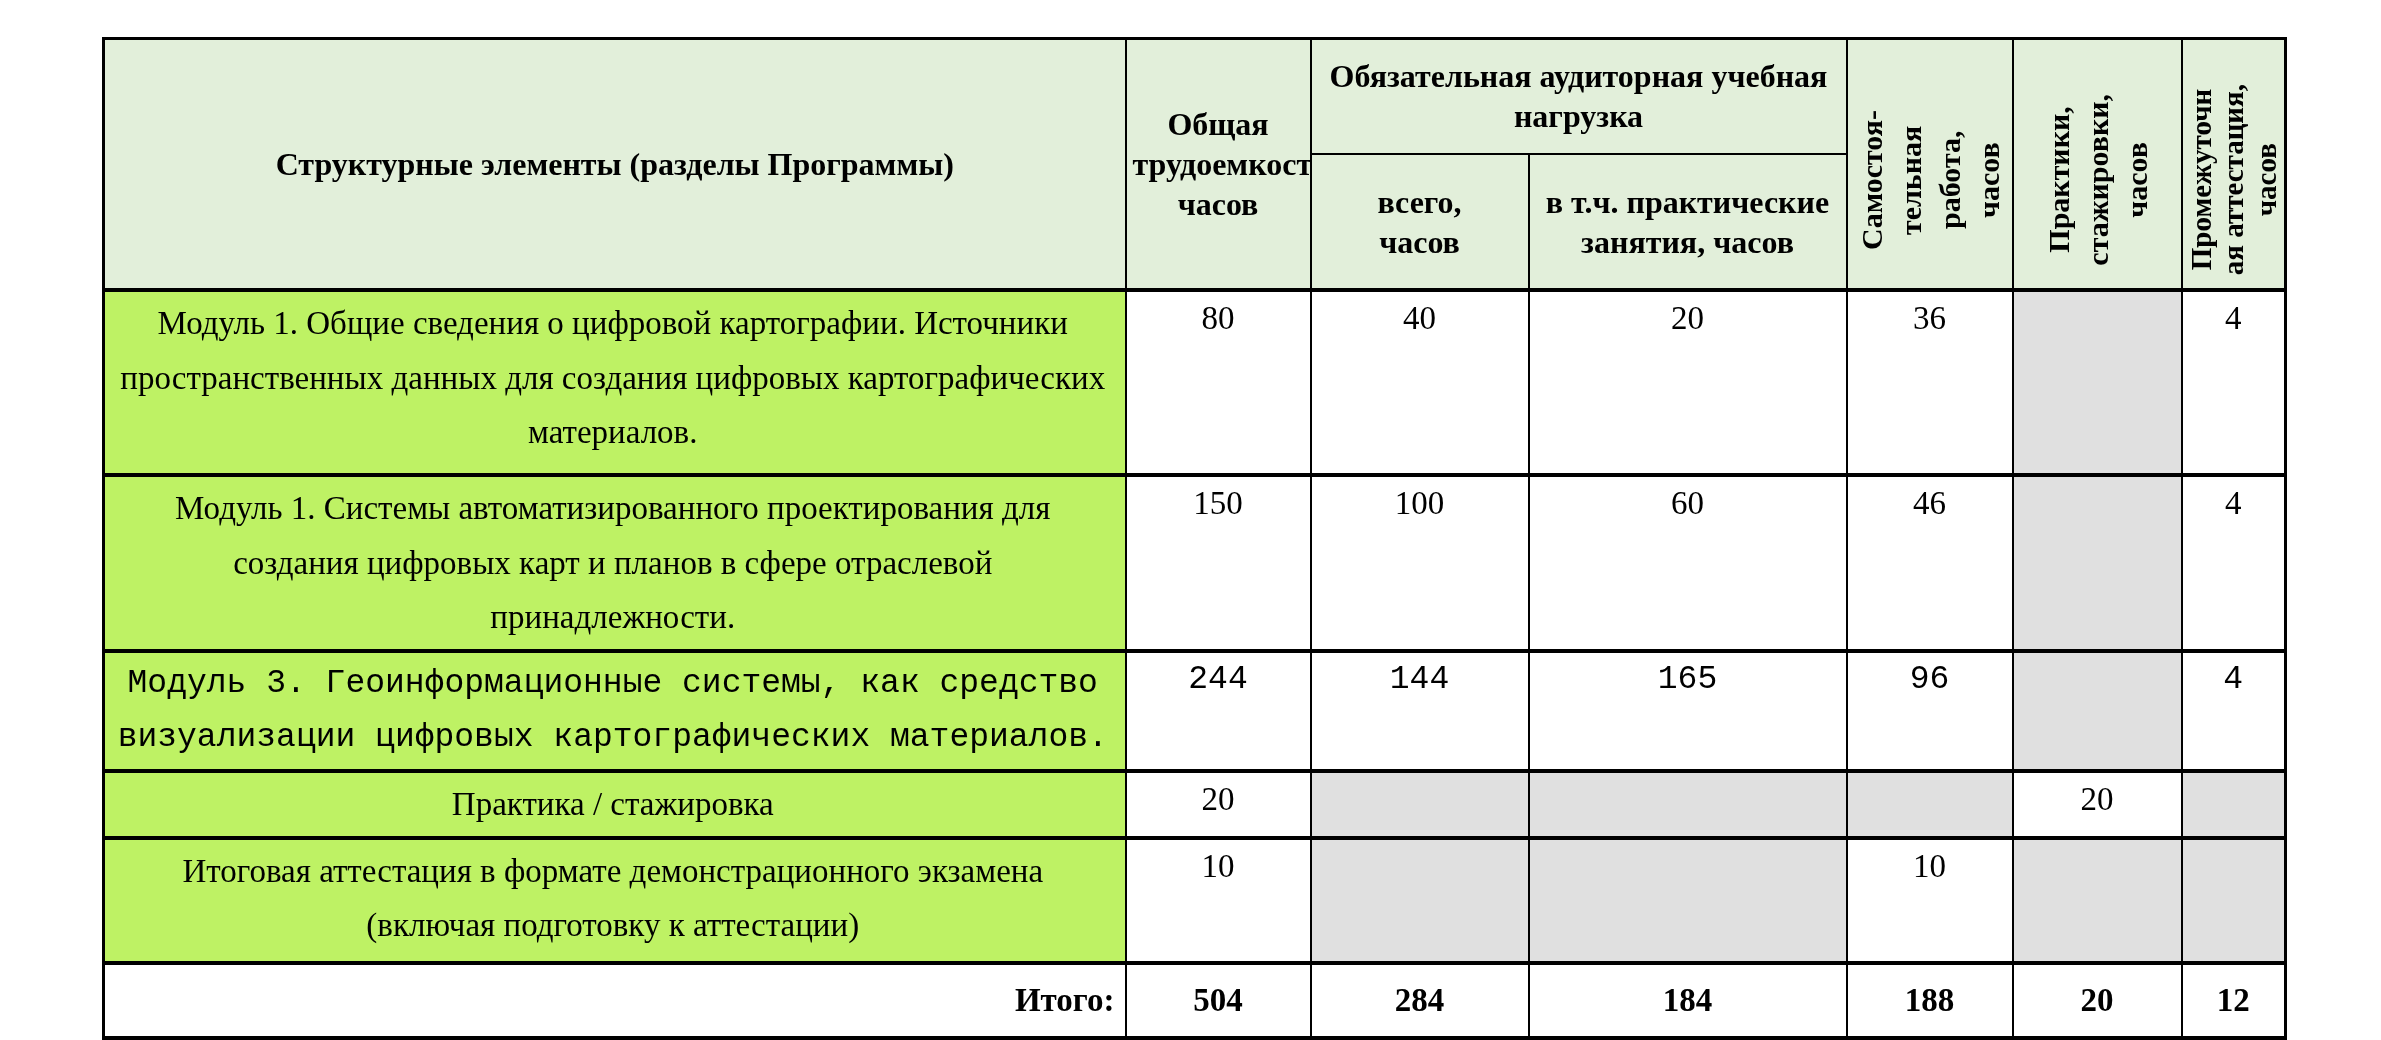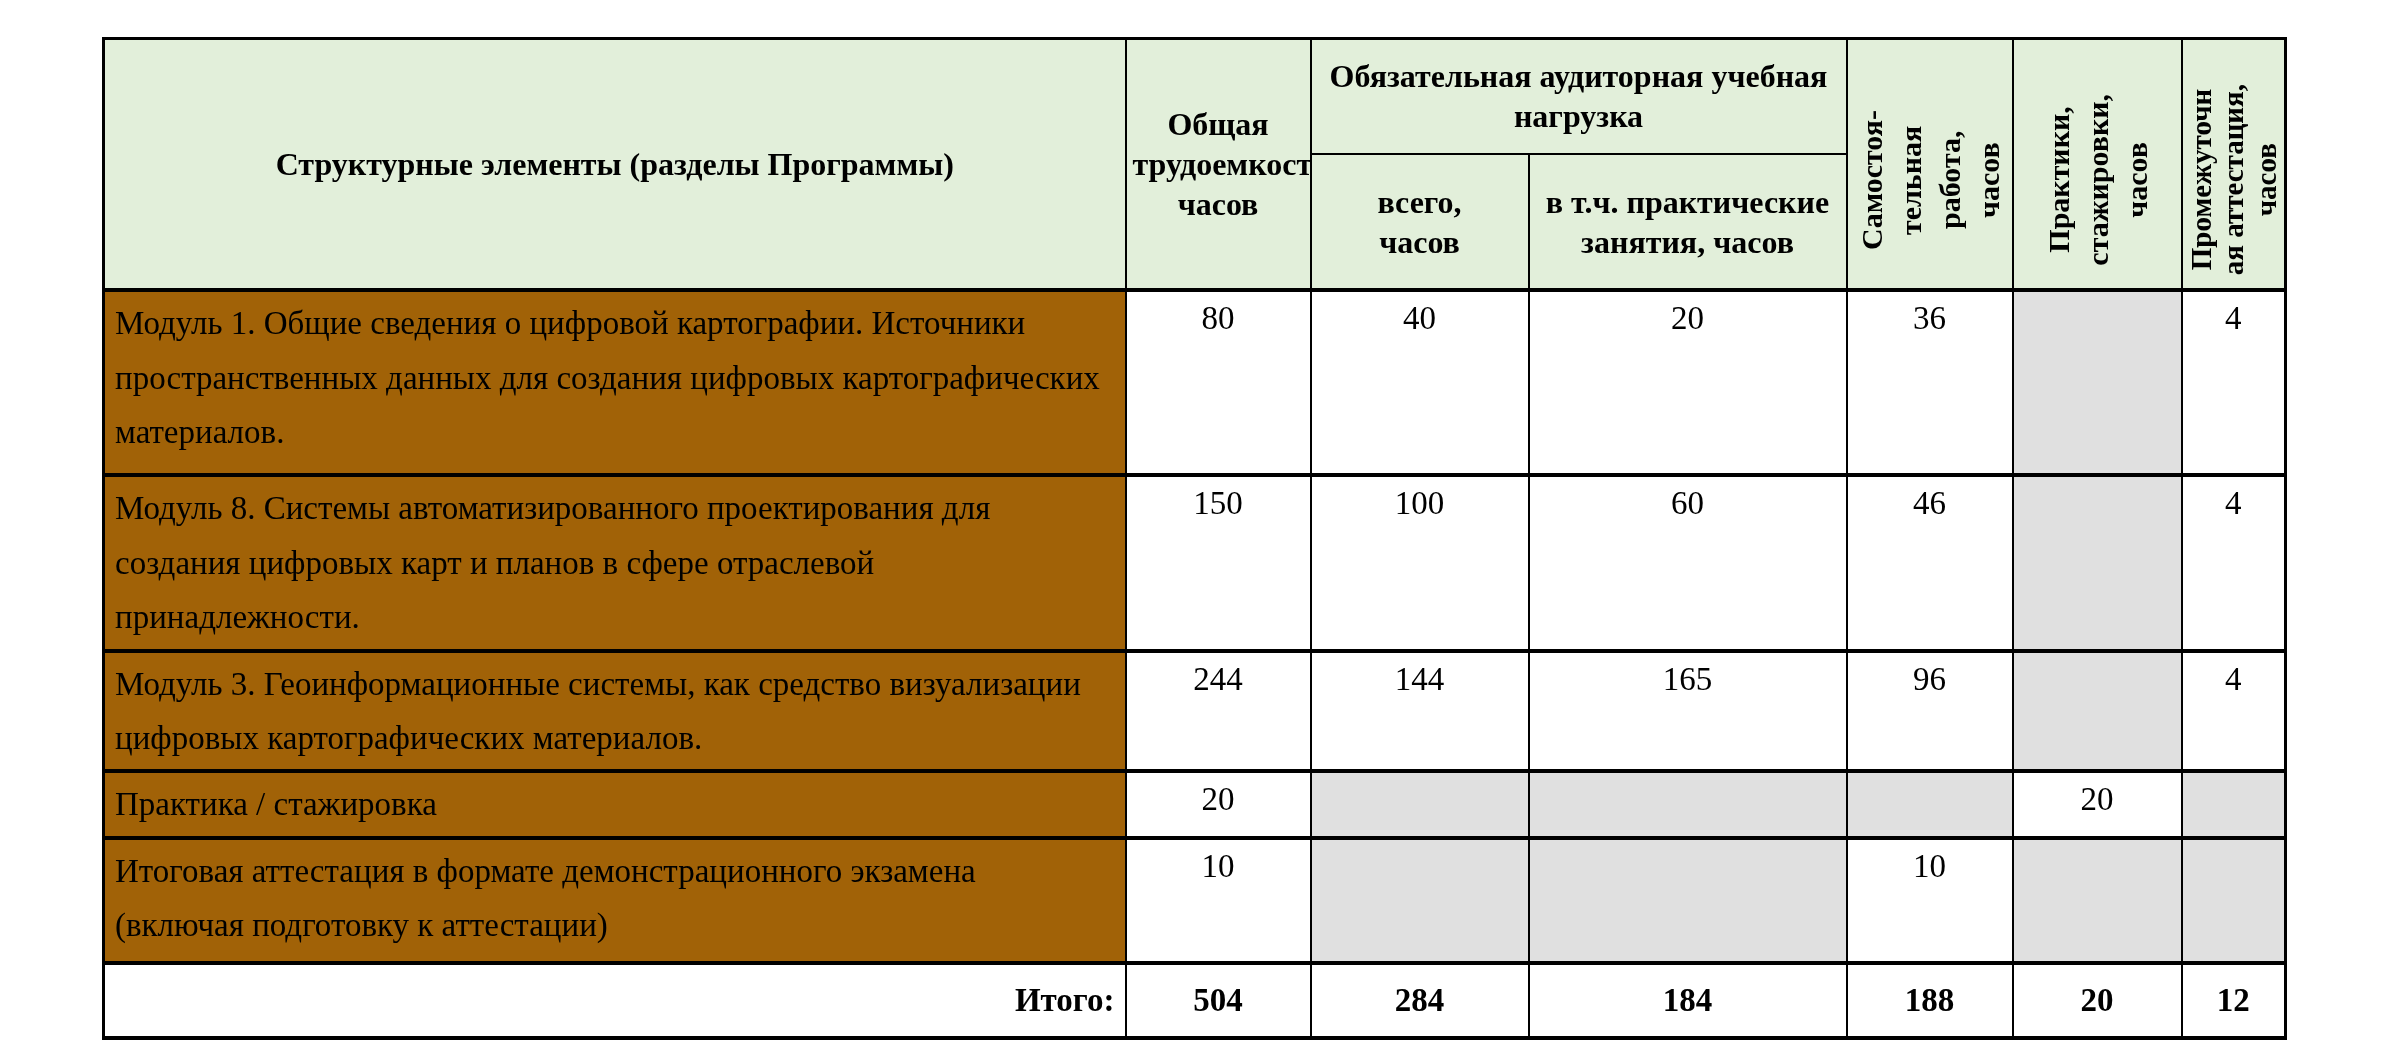--- a/index.html
+++ b/index.html
@@ -48,37 +48,37 @@
     white-space: pre-line;
     font-weight: bold;
     font-size: 30px;
     line-height: 1.3;
   }
   .vtext-tight { font-size: 29px; line-height: 1.12; }
 
   td.label {
     font-size: 33px;
     line-height: 1.65;
-    text-align: left;
+    text-align: center;
     vertical-align: top;
     padding: 4px 14px 4px 10px;
-    background: #a16207;
+    background: #bef264;
   }
   td.num {
     font-size: 33px;
     text-align: center;
     vertical-align: top;
     padding-top: 8px;
     background: #ffffff;
   }
   td.shaded { background: #e0e0e0; }
 
   tr.rh-row1 { height: 185px; }
   tr.rh-row2 { height: 165px; }
-  tr.rh-row3 { height: 120px; }
+  tr.rh-row3 { height: 120px; font-family: Liberation Mono, monospace; }
   tr.rh-row4 { height: 63px; }
   tr.rh-row5 { height: 125px; }
   tr.rh-ht   { height: 105px; }
   tr.rh-hb   { height: 124px; }
   tr.total-row { height: 75px; }
   tr.total-row td {
     font-weight: bold;
     font-size: 33px;
     vertical-align: middle;
     padding: 0;
@@ -141,21 +141,21 @@
       <tr class="rh-row1">
         <td class="label">Модуль 1. Общие сведения о цифровой картографии. Источники пространственных данных для создания цифровых картографических материалов.</td>
         <td class="num">80</td>
         <td class="num">40</td>
         <td class="num">20</td>
         <td class="num">36</td>
         <td class="num shaded"></td>
         <td class="num">4</td>
       </tr>
       <tr class="rh-row2">
-        <td class="label">Модуль 8. Системы автоматизированного проектирования для создания цифровых карт и планов в сфере отраслевой принадлежности.</td>
+        <td class="label">Модуль 1. Системы автоматизированного проектирования для создания цифровых карт и планов в сфере отраслевой принадлежности.</td>
         <td class="num">150</td>
         <td class="num">100</td>
         <td class="num">60</td>
         <td class="num">46</td>
         <td class="num shaded"></td>
         <td class="num">4</td>
       </tr>
       <tr class="rh-row3">
         <td class="label">Модуль 3. Геоинформационные системы, как средство визуализации цифровых картографических материалов.</td>
         <td class="num">244</td>

